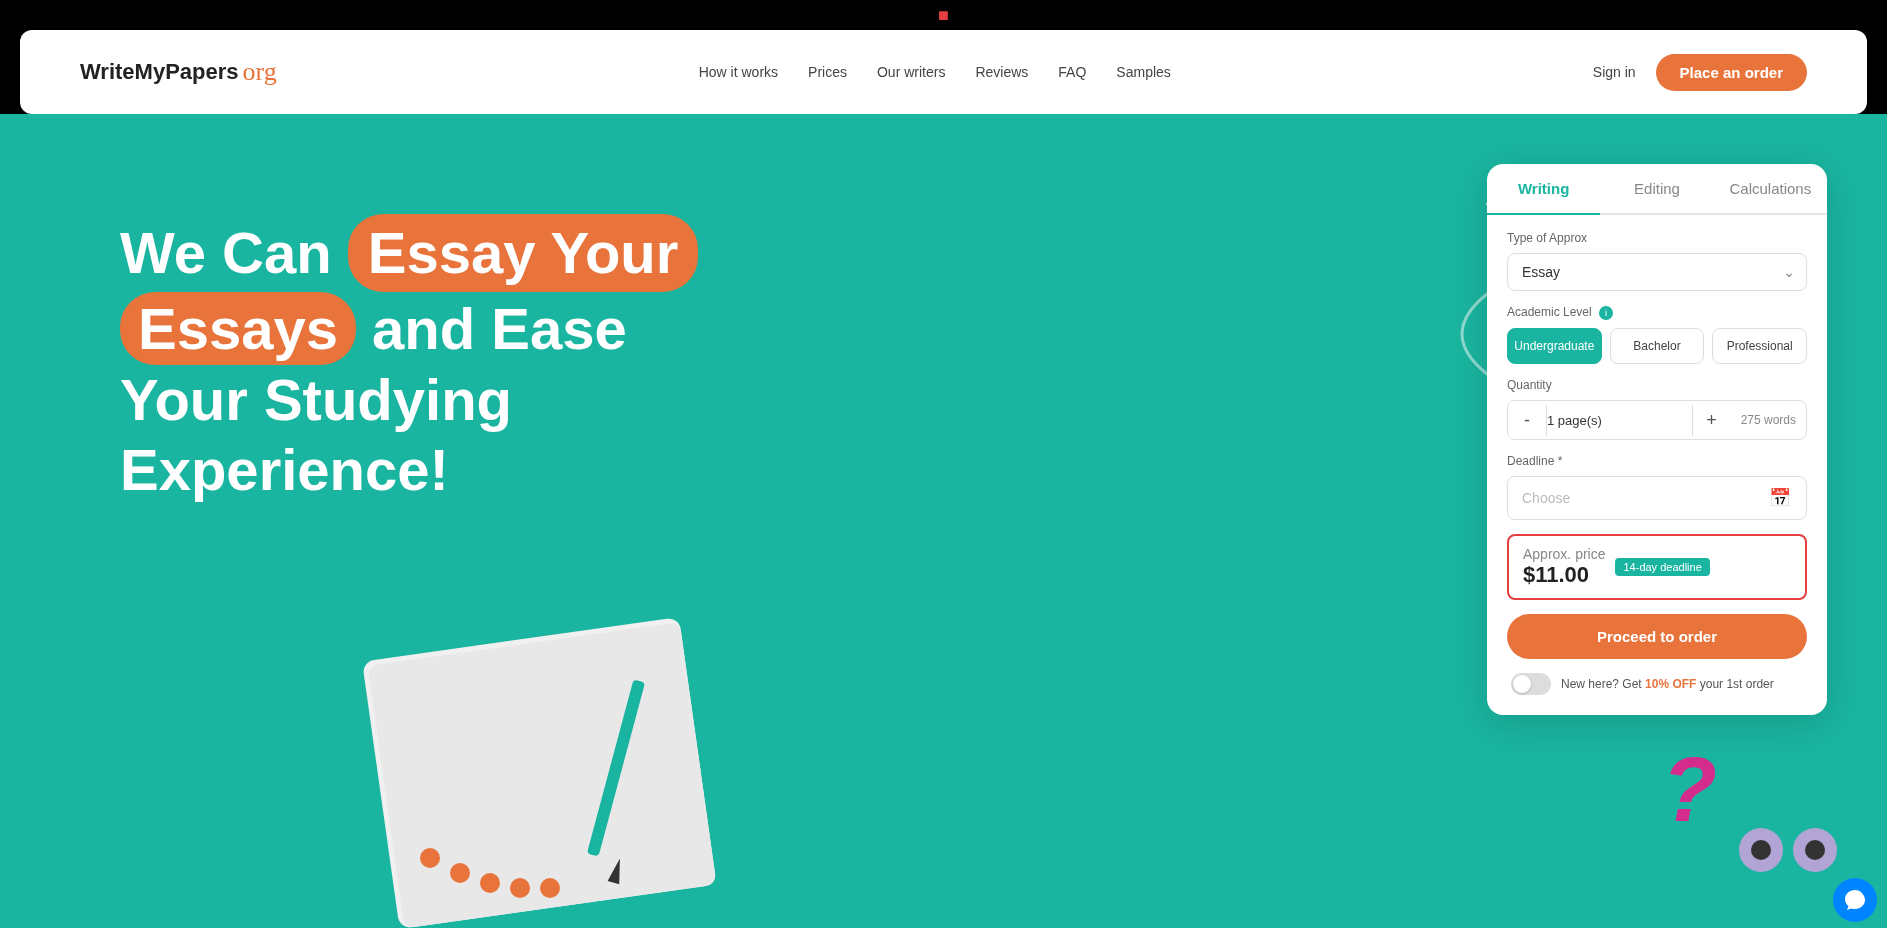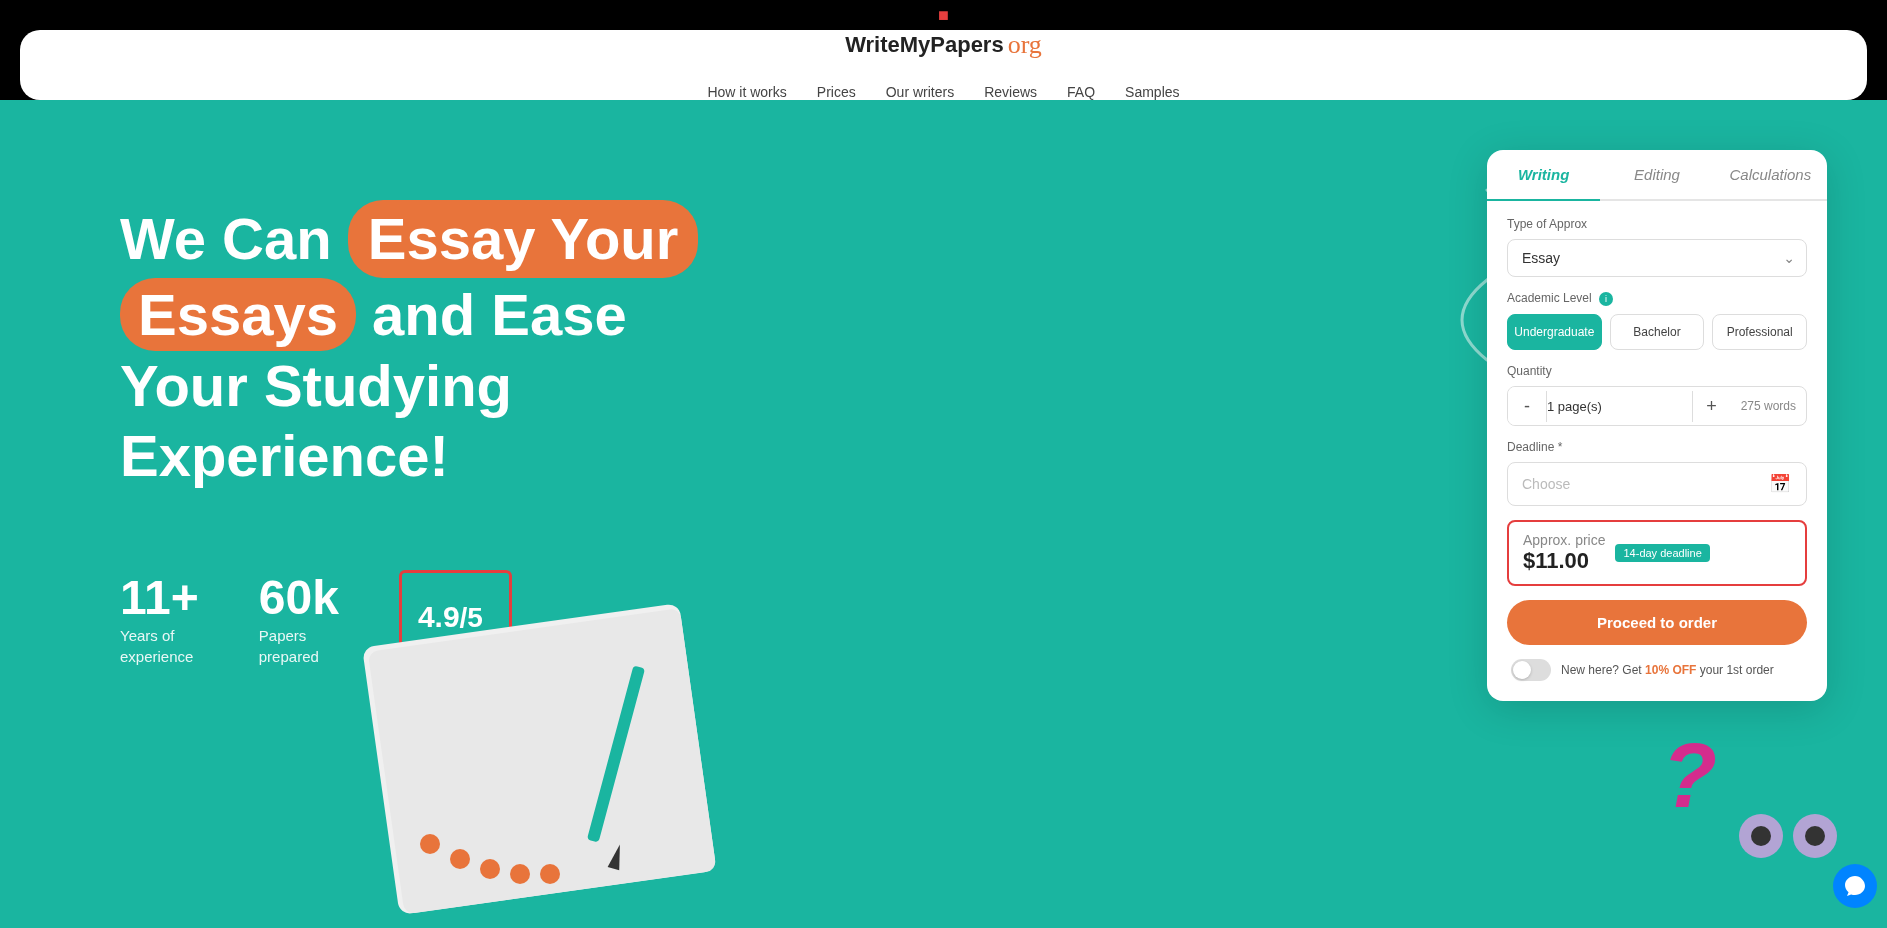--- a/index.html
+++ b/index.html
@@ -3,21 +3,21 @@
   <meta charset="utf-8">
   <style>
     * { margin: 0; padding: 0; box-sizing: border-box; }
     body { font-family: -apple-system, BlinkMacSystemFont, 'Segoe UI', sans-serif; background: #000; width: 1887px; min-height: 928px; overflow-x: hidden; }
 
     
     .top-bar { background: #000; height: 30px; width: 100%; display: flex; align-items: center; justify-content: center; }
     .top-bar-icon { color: #e53e3e; font-size: 18px; }
 
     
-    .header { background: #fff; height: 70px; display: flex; align-items: center; justify-content: space-between; padding: 0 60px; border-radius: 20px; margin: 0 20px; flex-direction: column; }
+    .header { background: #fff; height: 84px; display: flex; align-items: center; justify-content: space-between; padding: 0 60px; border-radius: 12px; margin: 0 20px; }
     .logo { font-size: 22px; font-weight: 700; color: #222; display: flex; align-items: center; gap: 4px; }
     .logo-script { color: #e8743b; font-family: cursive; font-size: 26px; font-weight: 400; }
     .nav { display: flex; gap: 30px; align-items: center; }
     .nav a { text-decoration: none; color: #444; font-size: 14px; font-weight: 500; cursor: pointer; }
     .header-right { display: flex; align-items: center; gap: 20px; }
     .sign-in { color: #444; font-size: 14px; cursor: pointer; font-weight: 500; }
     .place-order-btn { background: #e8743b; color: #fff; border: none; border-radius: 25px; padding: 10px 24px; font-size: 15px; font-weight: 600; cursor: pointer; white-space: nowrap; }
 
     
     .hero { background: #1ab5a0; min-height: 828px; position: relative; display: flex; align-items: flex-start; padding: 40px 60px 40px 120px; overflow: hidden; }
@@ -34,21 +34,21 @@
     .stat-number { font-size: 48px; font-weight: 800; color: #fff; }
     .stat-number span { font-size: 30px; font-weight: 700; }
     .stat-label { font-size: 15px; color: #fff; opacity: 0.9; line-height: 1.4; }
     .stat-boxed { border: 3px solid #e53e3e; border-radius: 6px; padding: 10px 16px; }
 
     
     .order-card { background: #fff; border-radius: 16px; width: 340px; margin-top: 10px; padding: 0 0 20px 0; box-shadow: 0 8px 40px rgba(0,0,0,0.15); flex-shrink: 0; position: relative; z-index: 10; margin-left: auto; }
 
     
     .tabs { display: flex; border-bottom: 2px solid #e5e5e5; }
-    .tab { flex: 1; text-align: center; padding: 16px 0; font-size: 15px; font-weight: 500; color: #888; cursor: pointer; font-style: italic; }
+    .tab { flex: 1; text-align: center; padding: 16px 0; font-size: 15px; font-weight: 500; color: #888; cursor: pointer; }
     .tab.active { color: #1ab5a0; border-bottom: 2px solid #1ab5a0; margin-bottom: -2px; font-weight: 600; }
 
     
     .form-content { padding: 16px 20px 0 20px; }
     .form-label { font-size: 12px; color: #666; margin-bottom: 8px; font-weight: 500; }
     .select-wrapper { position: relative; margin-bottom: 14px; }
     .form-select { width: 100%; border: 1.5px solid #ddd; border-radius: 8px; padding: 10px 14px; font-size: 14px; color: #333; appearance: none; background: #fff; cursor: pointer; }
     .select-arrow { position: absolute; right: 12px; top: 50%; transform: translateY(-50%); color: #888; font-size: 14px; pointer-events: none; }
 
     
@@ -107,48 +107,36 @@
       <span class="logo-script">org</span>
   </div>
   <nav class="nav">
     <a>How it works</a>
     <a>Prices</a>
     <a>Our writers</a>
     <a>Reviews</a>
     <a>FAQ</a>
     <a>Samples</a>
   </nav>
+  <div class="header-right">
+    <span class="sign-in">Sign in</span>
+    <button class="place-order-btn">Place an order</button>
+  </div>
 </header>
 
 <section class="hero">
 
   <div class="hero-text">
     <h1 class="hero-heading">
       <span>We Can </span><span class="highlight-orange">Essay Your</span><br>
       <span class="highlight-orange-text">Essays</span><span> and Ease</span><br>
       <span>Your Studying</span><br>
       <span>Experience!</span>
     </h1>
 
-    <div class="stats">
-      <div class="stat">
-        <div class="stat-number">11+</div>
-        <div class="stat-label">Years of<br>experience</div>
-      </div>
-      <div class="stat">
-        <div class="stat-number">60k</div>
-        <div class="stat-label">Papers<br>prepared</div>
-      </div>
-      <div class="stat stat-boxed">
-        <div class="stat-number">
-          <span>4.9</span><span style="font-size:28px">/5</span>
-        </div>
-        <div class="stat-label">Customer<br>satisfaction</div>
-      </div>
-    </div>
   </div>
 
   <div class="notebook-svg" style="position:absolute; bottom:0; left:300px; z-index:1;">
     <svg width="450" height="340" viewBox="0 0 450 340">
 
       <rect x="80" y="40" width="320" height="270" rx="12" fill="#f0f0f0" transform="rotate(-8 240 180)"></rect>
       <rect x="85" y="45" width="315" height="265" rx="10" fill="#e8e8e8" transform="rotate(-8 240 180)"></rect>
 
       <circle cx="130" cy="260" r="10" fill="#e8743b"></circle>
       <circle cx="160" cy="275" r="10" fill="#e8743b"></circle>

